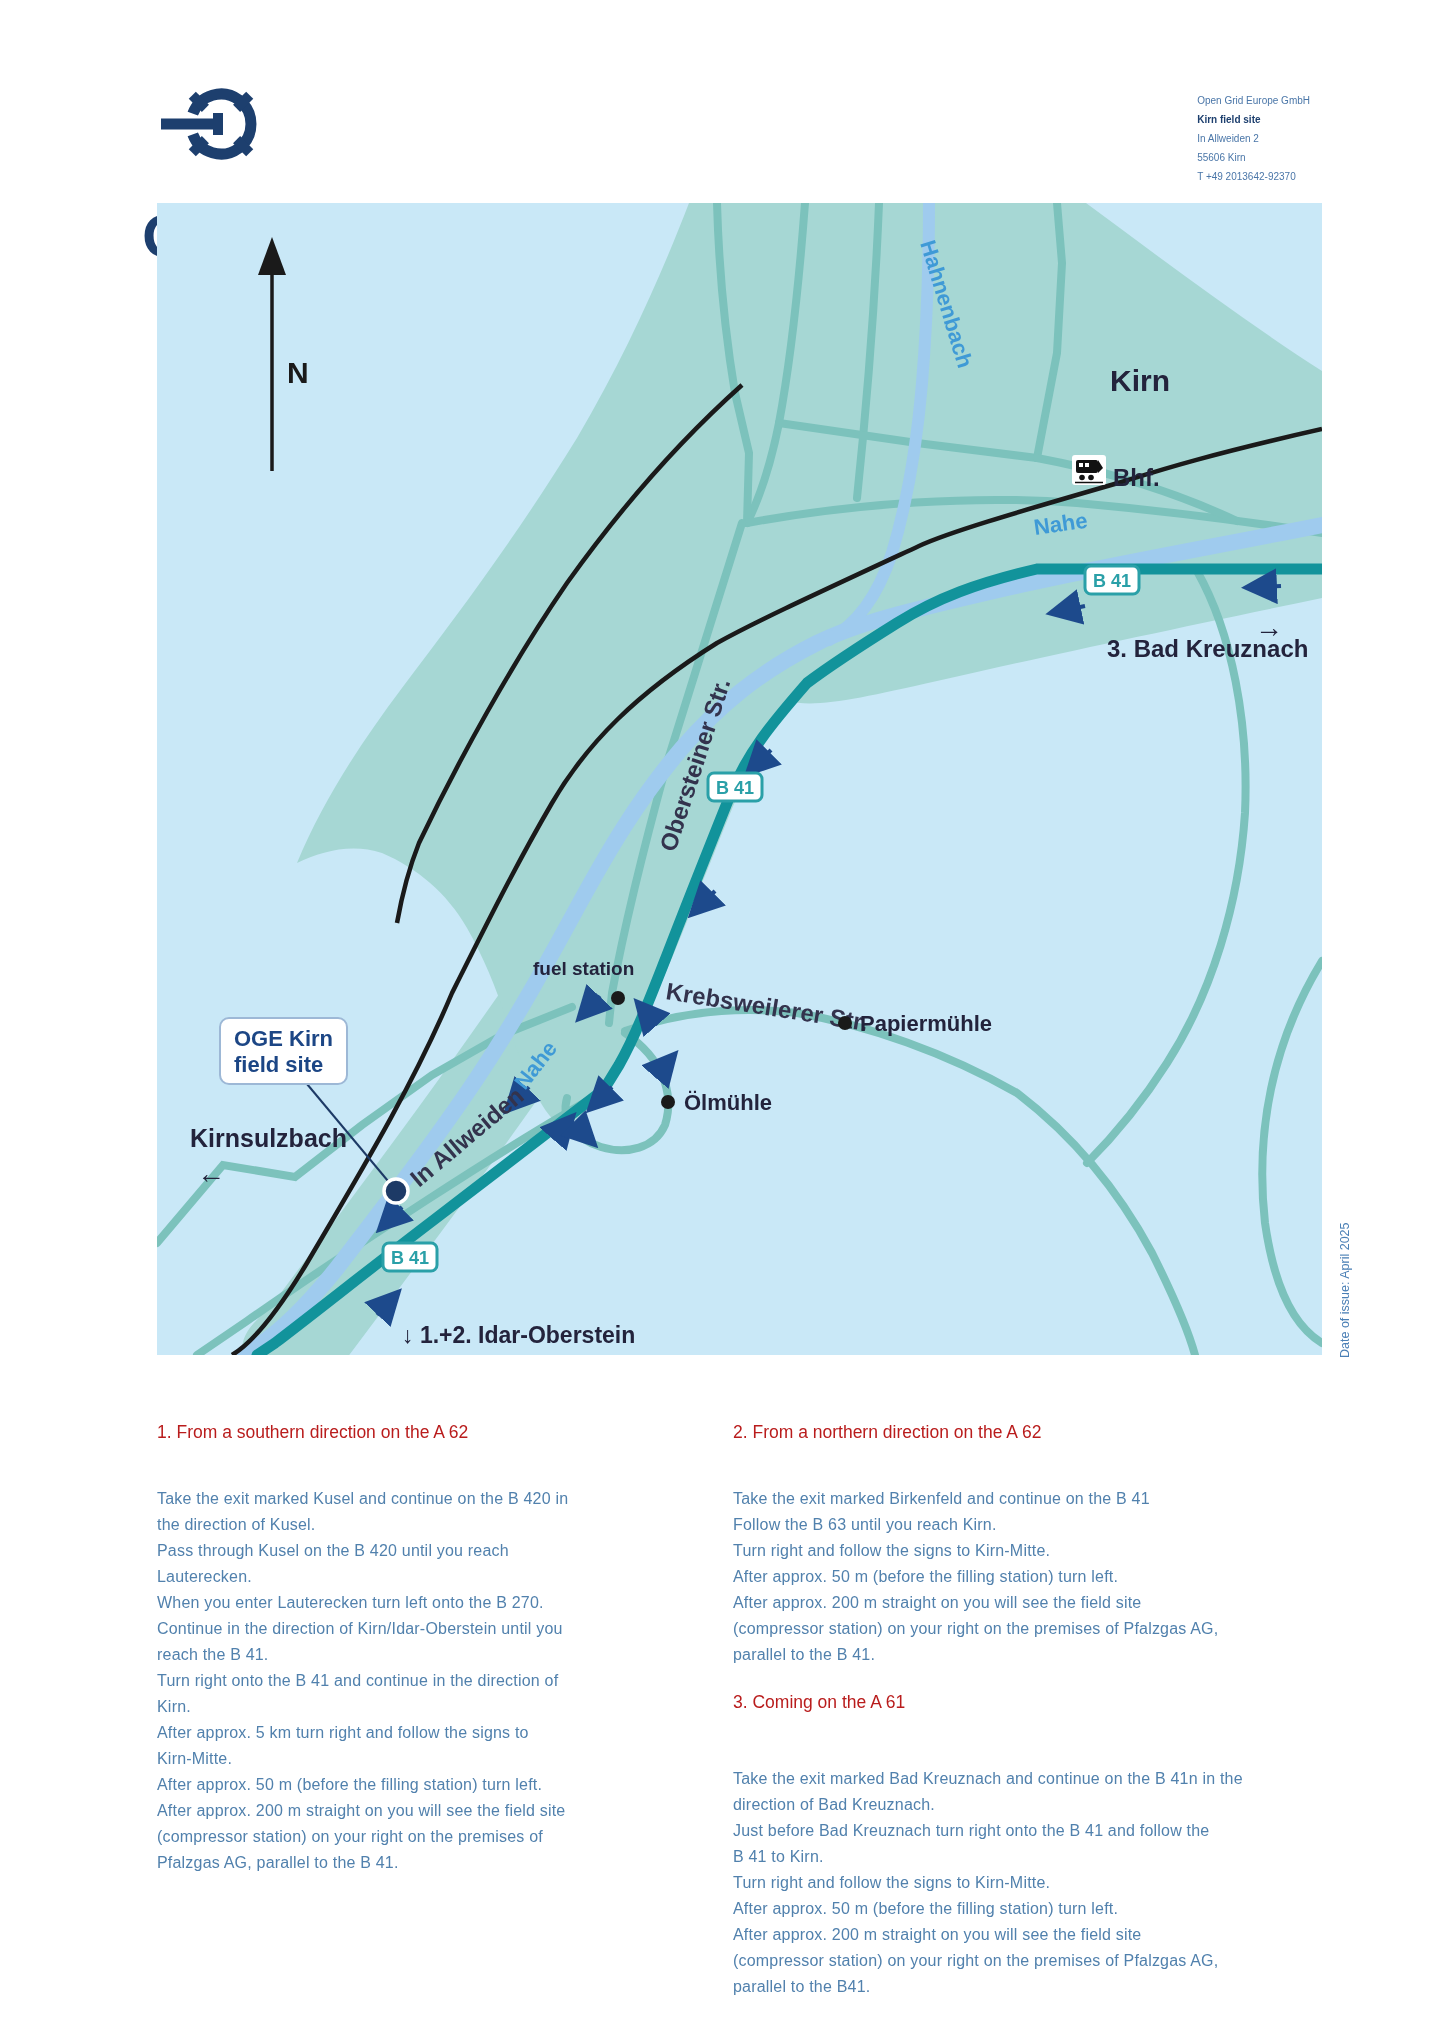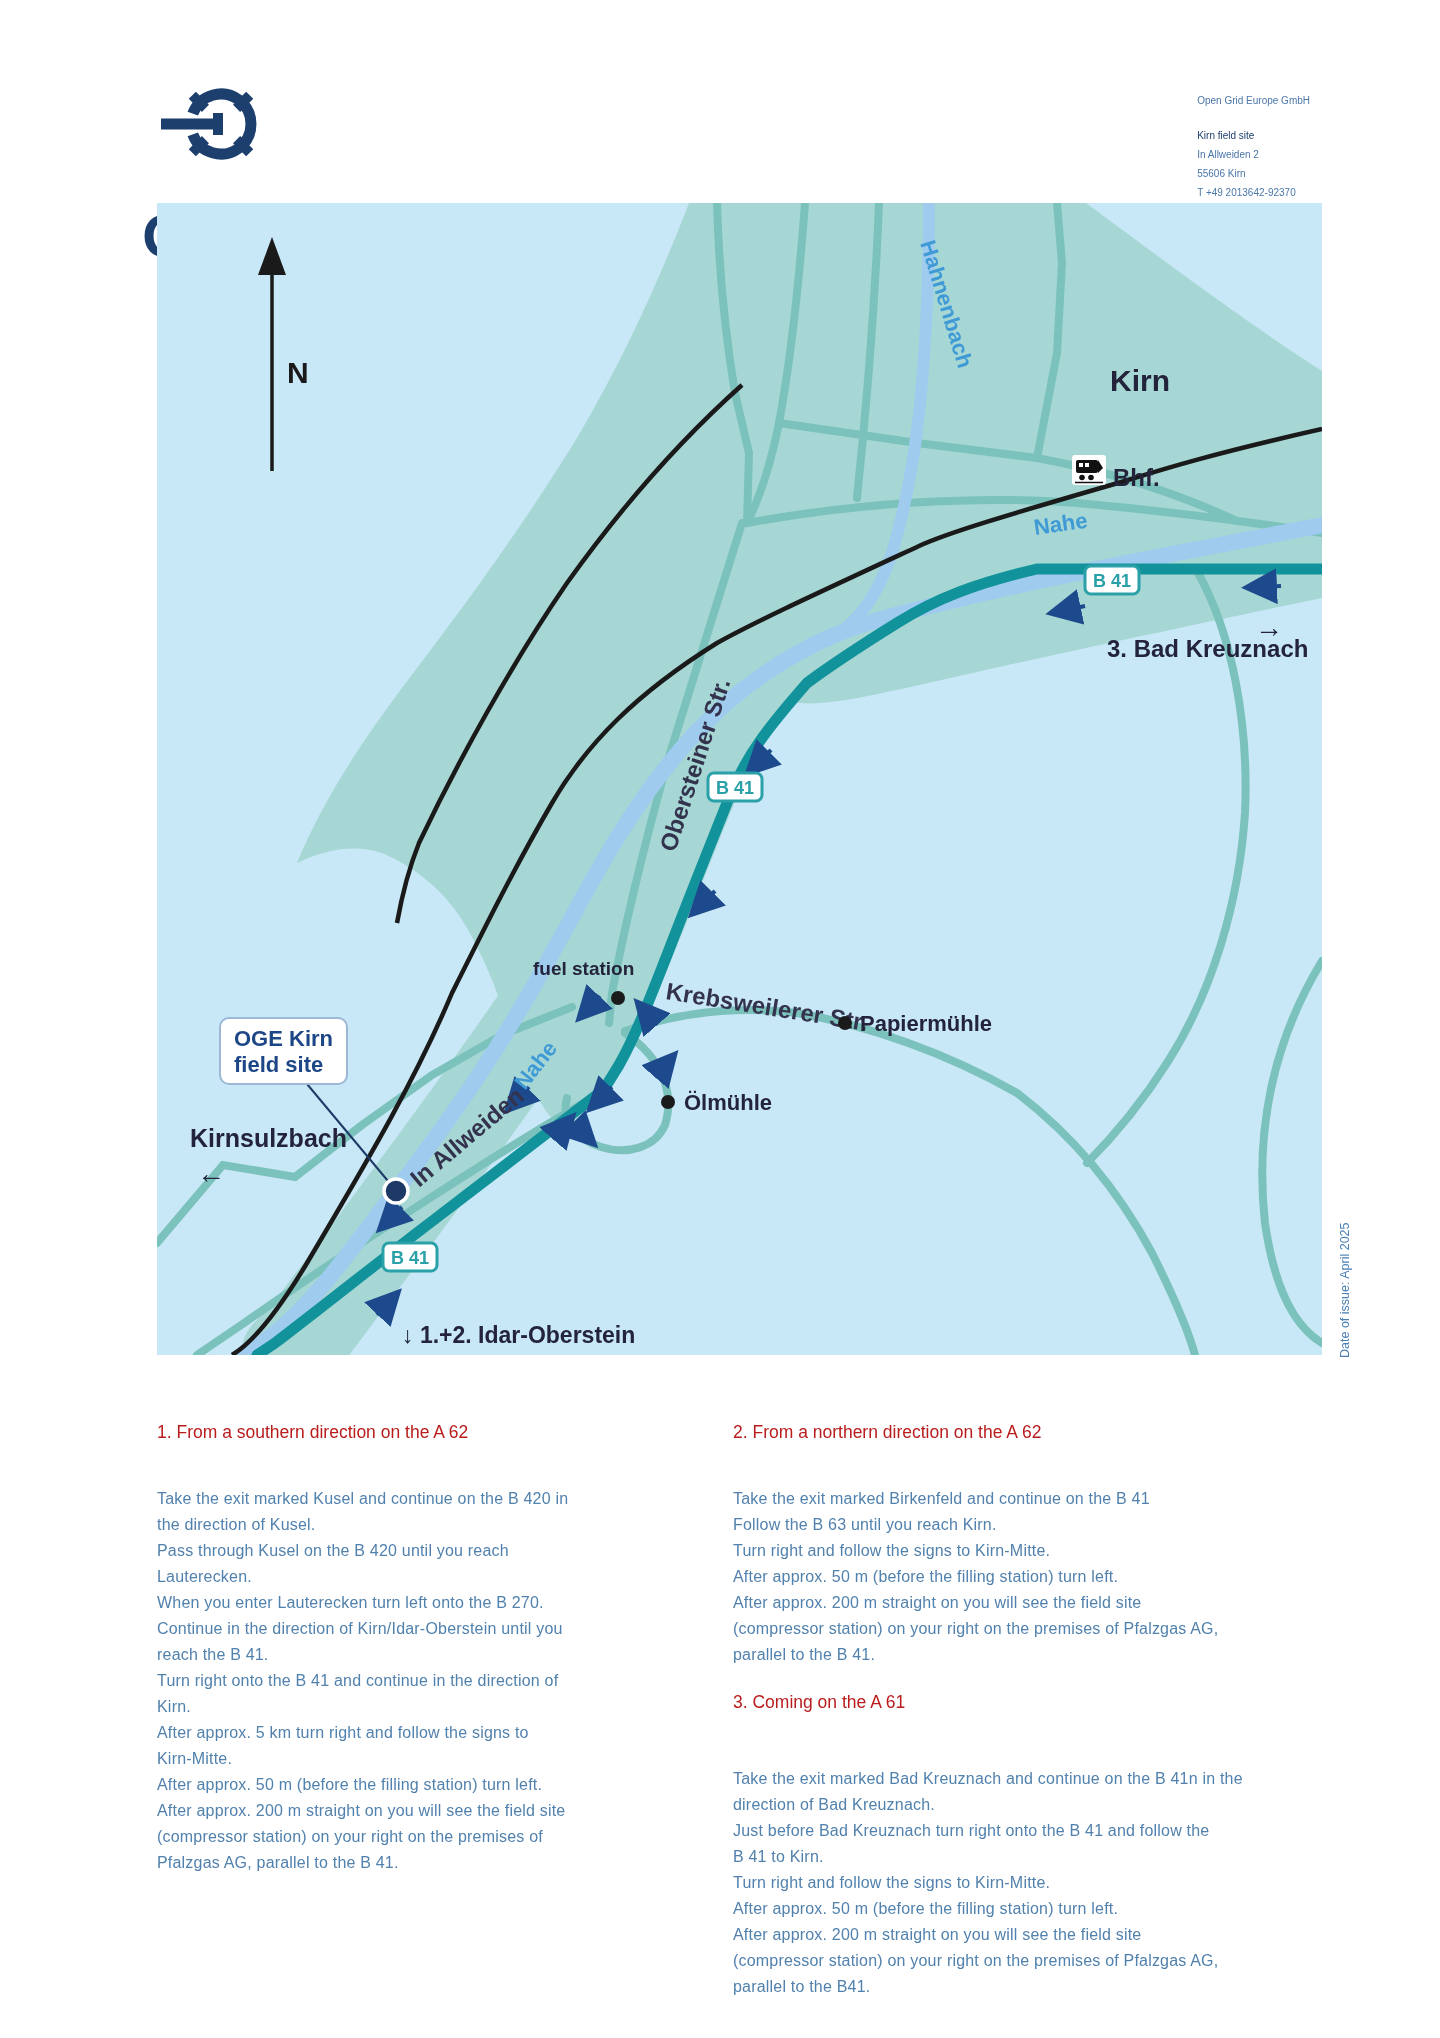--- a/index.html
+++ b/index.html
@@ -8,21 +8,21 @@
     font-family:"Liberation Sans", sans-serif;overflow:hidden;
   }
   
   .logo-wrap{position:absolute;left:142px;top:78px;display:flex;align-items:center;gap:20px;flex-direction:column;}
   .logo-text{font-size:62px;font-weight:800;color:#1d3f6e;letter-spacing:2px;line-height:92px;}
   .address{
     position:absolute;right:130px;top:91px;text-align:left;
     font-size:10px;line-height:19px;color:#4a76a8;
   }
   .address .addr-line{white-space:nowrap;}
-  .address .addr-line:nth-child(2){font-weight:400;color:#1d3f6e;margin-top:16px;}
+  .address .addr-line:nth-child(2){font-weight:700;color:#1d3f6e;}
   
   .map-svg{position:absolute;left:157px;top:203px;}
   
   .date-note{
     position:absolute;left:1338px;top:1178px;height:180px;
     writing-mode:vertical-rl;transform:rotate(180deg);
     font-size:12.5px;color:#4a7fb5;white-space:nowrap;
   }
   
   .dir-title{position:absolute;font-size:17.5px;font-weight:400;color:#b91c1c;white-space:nowrap;}

